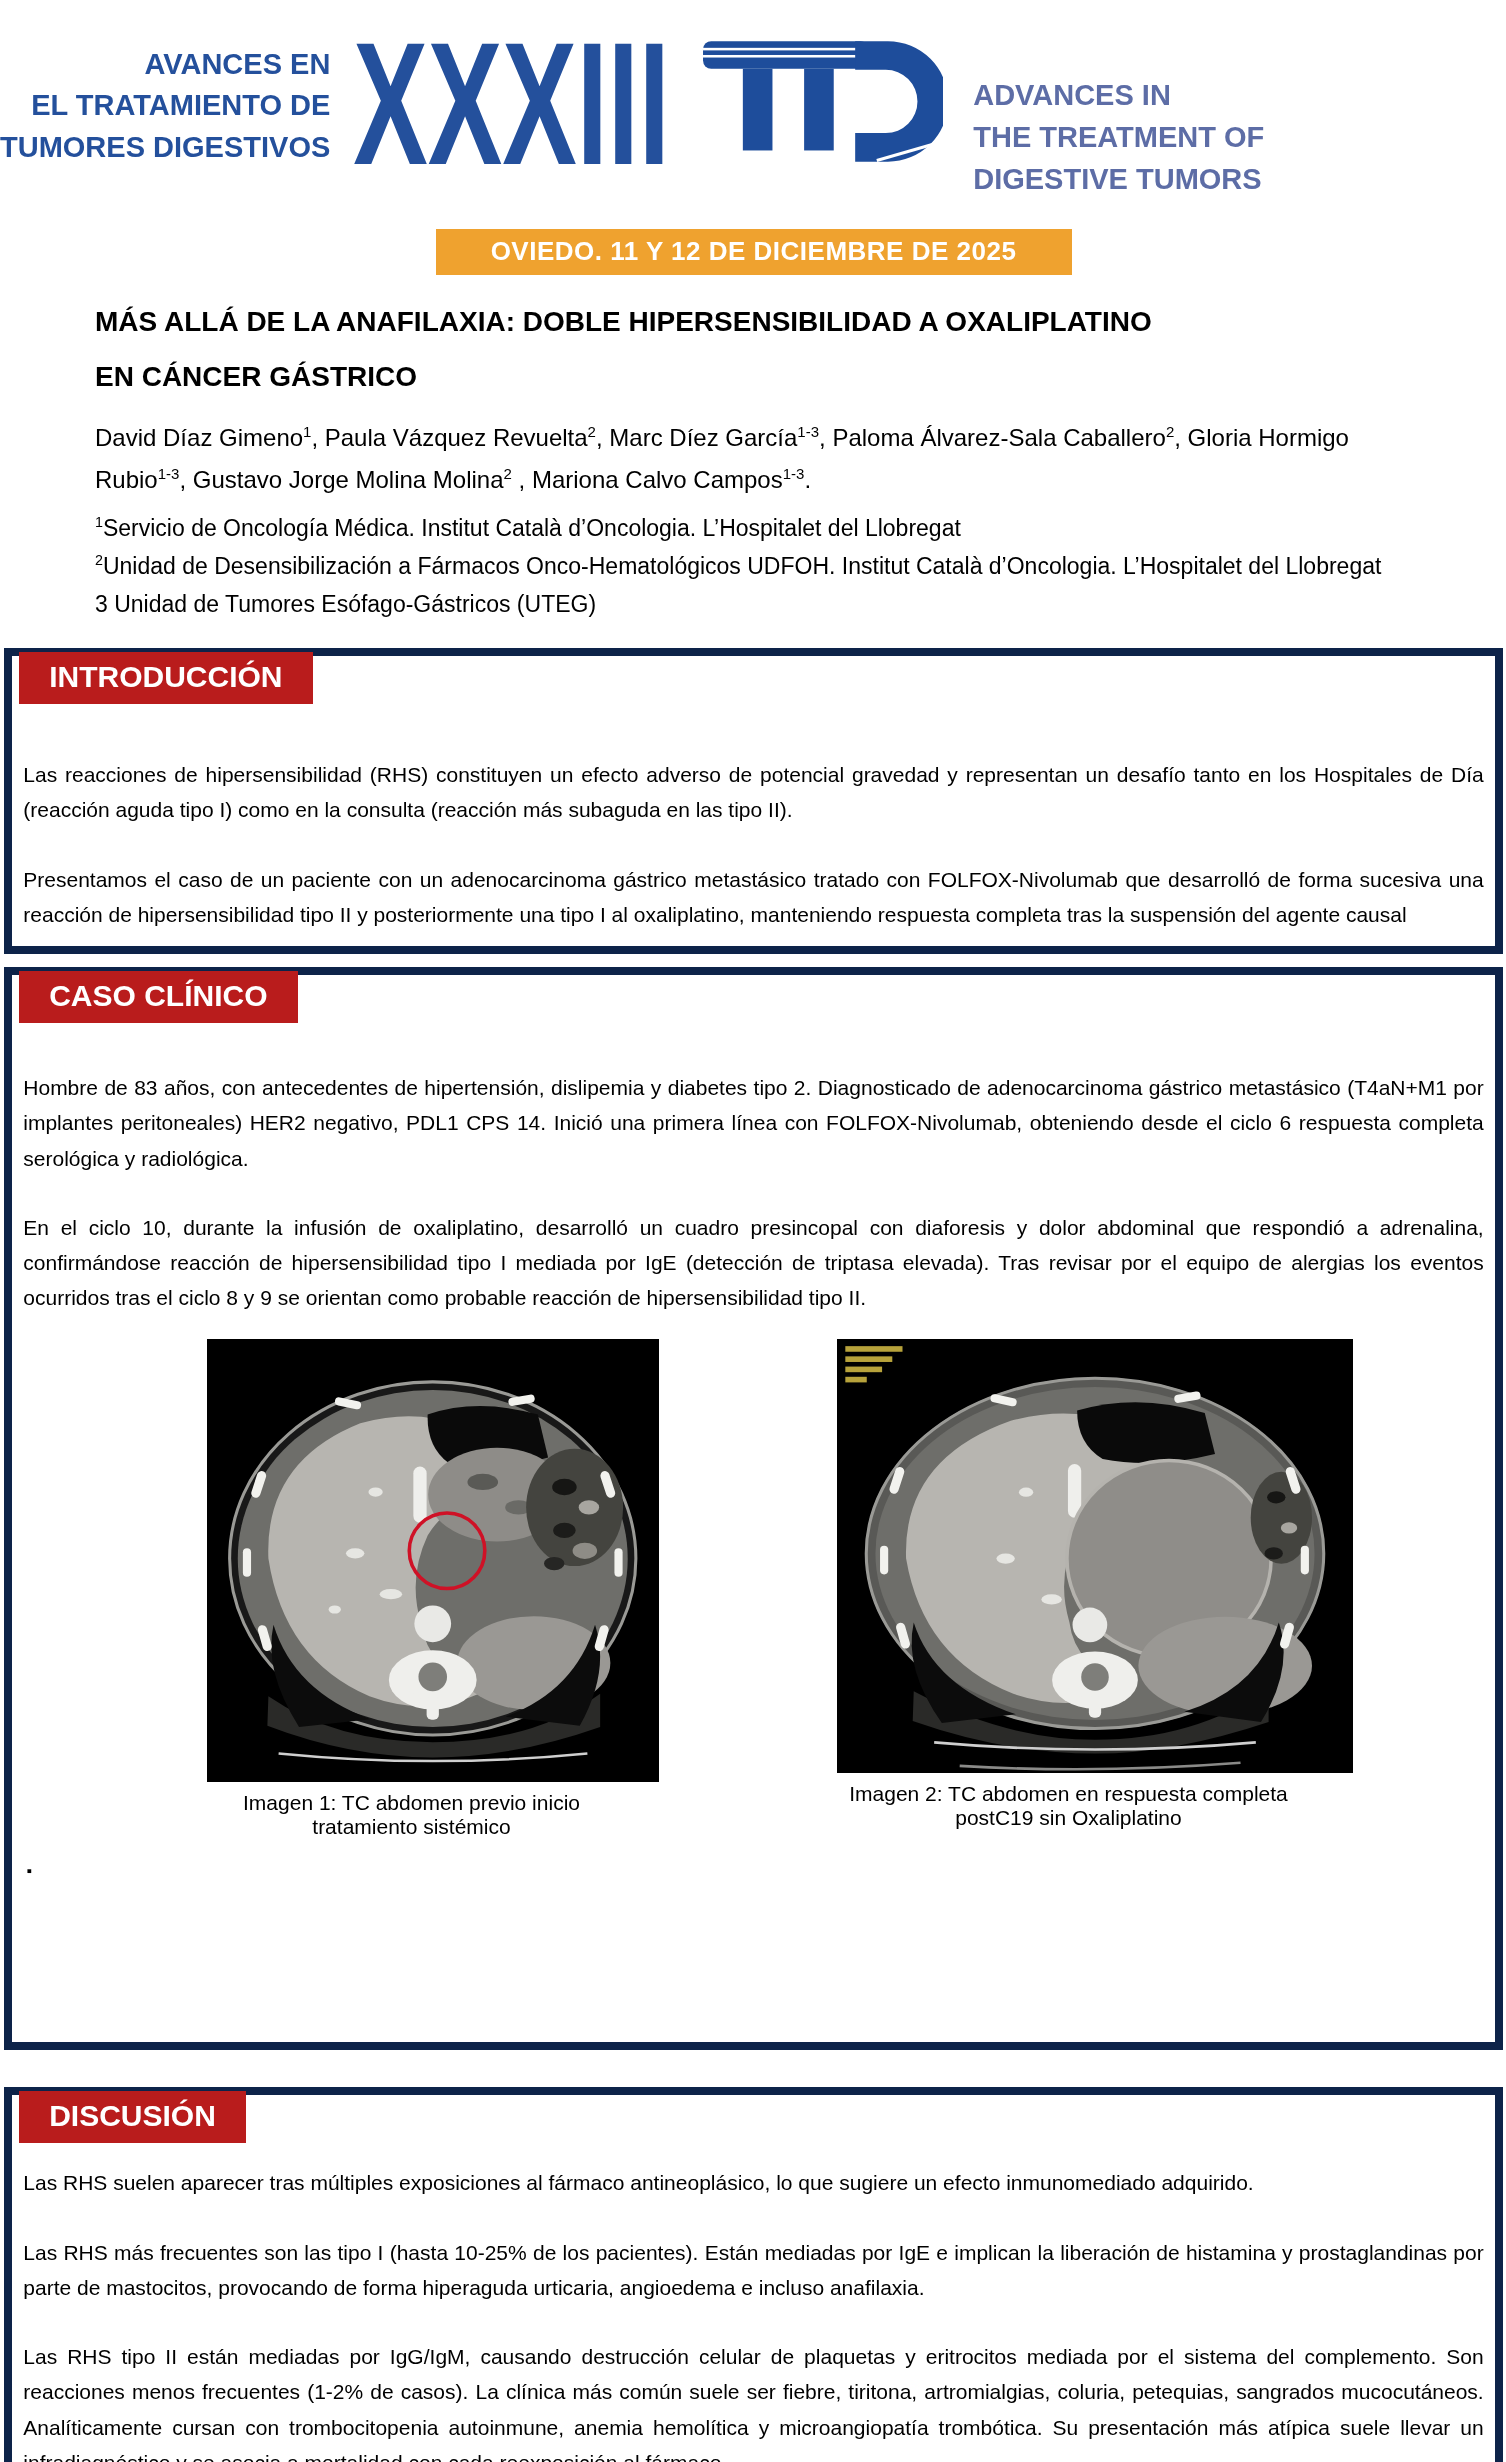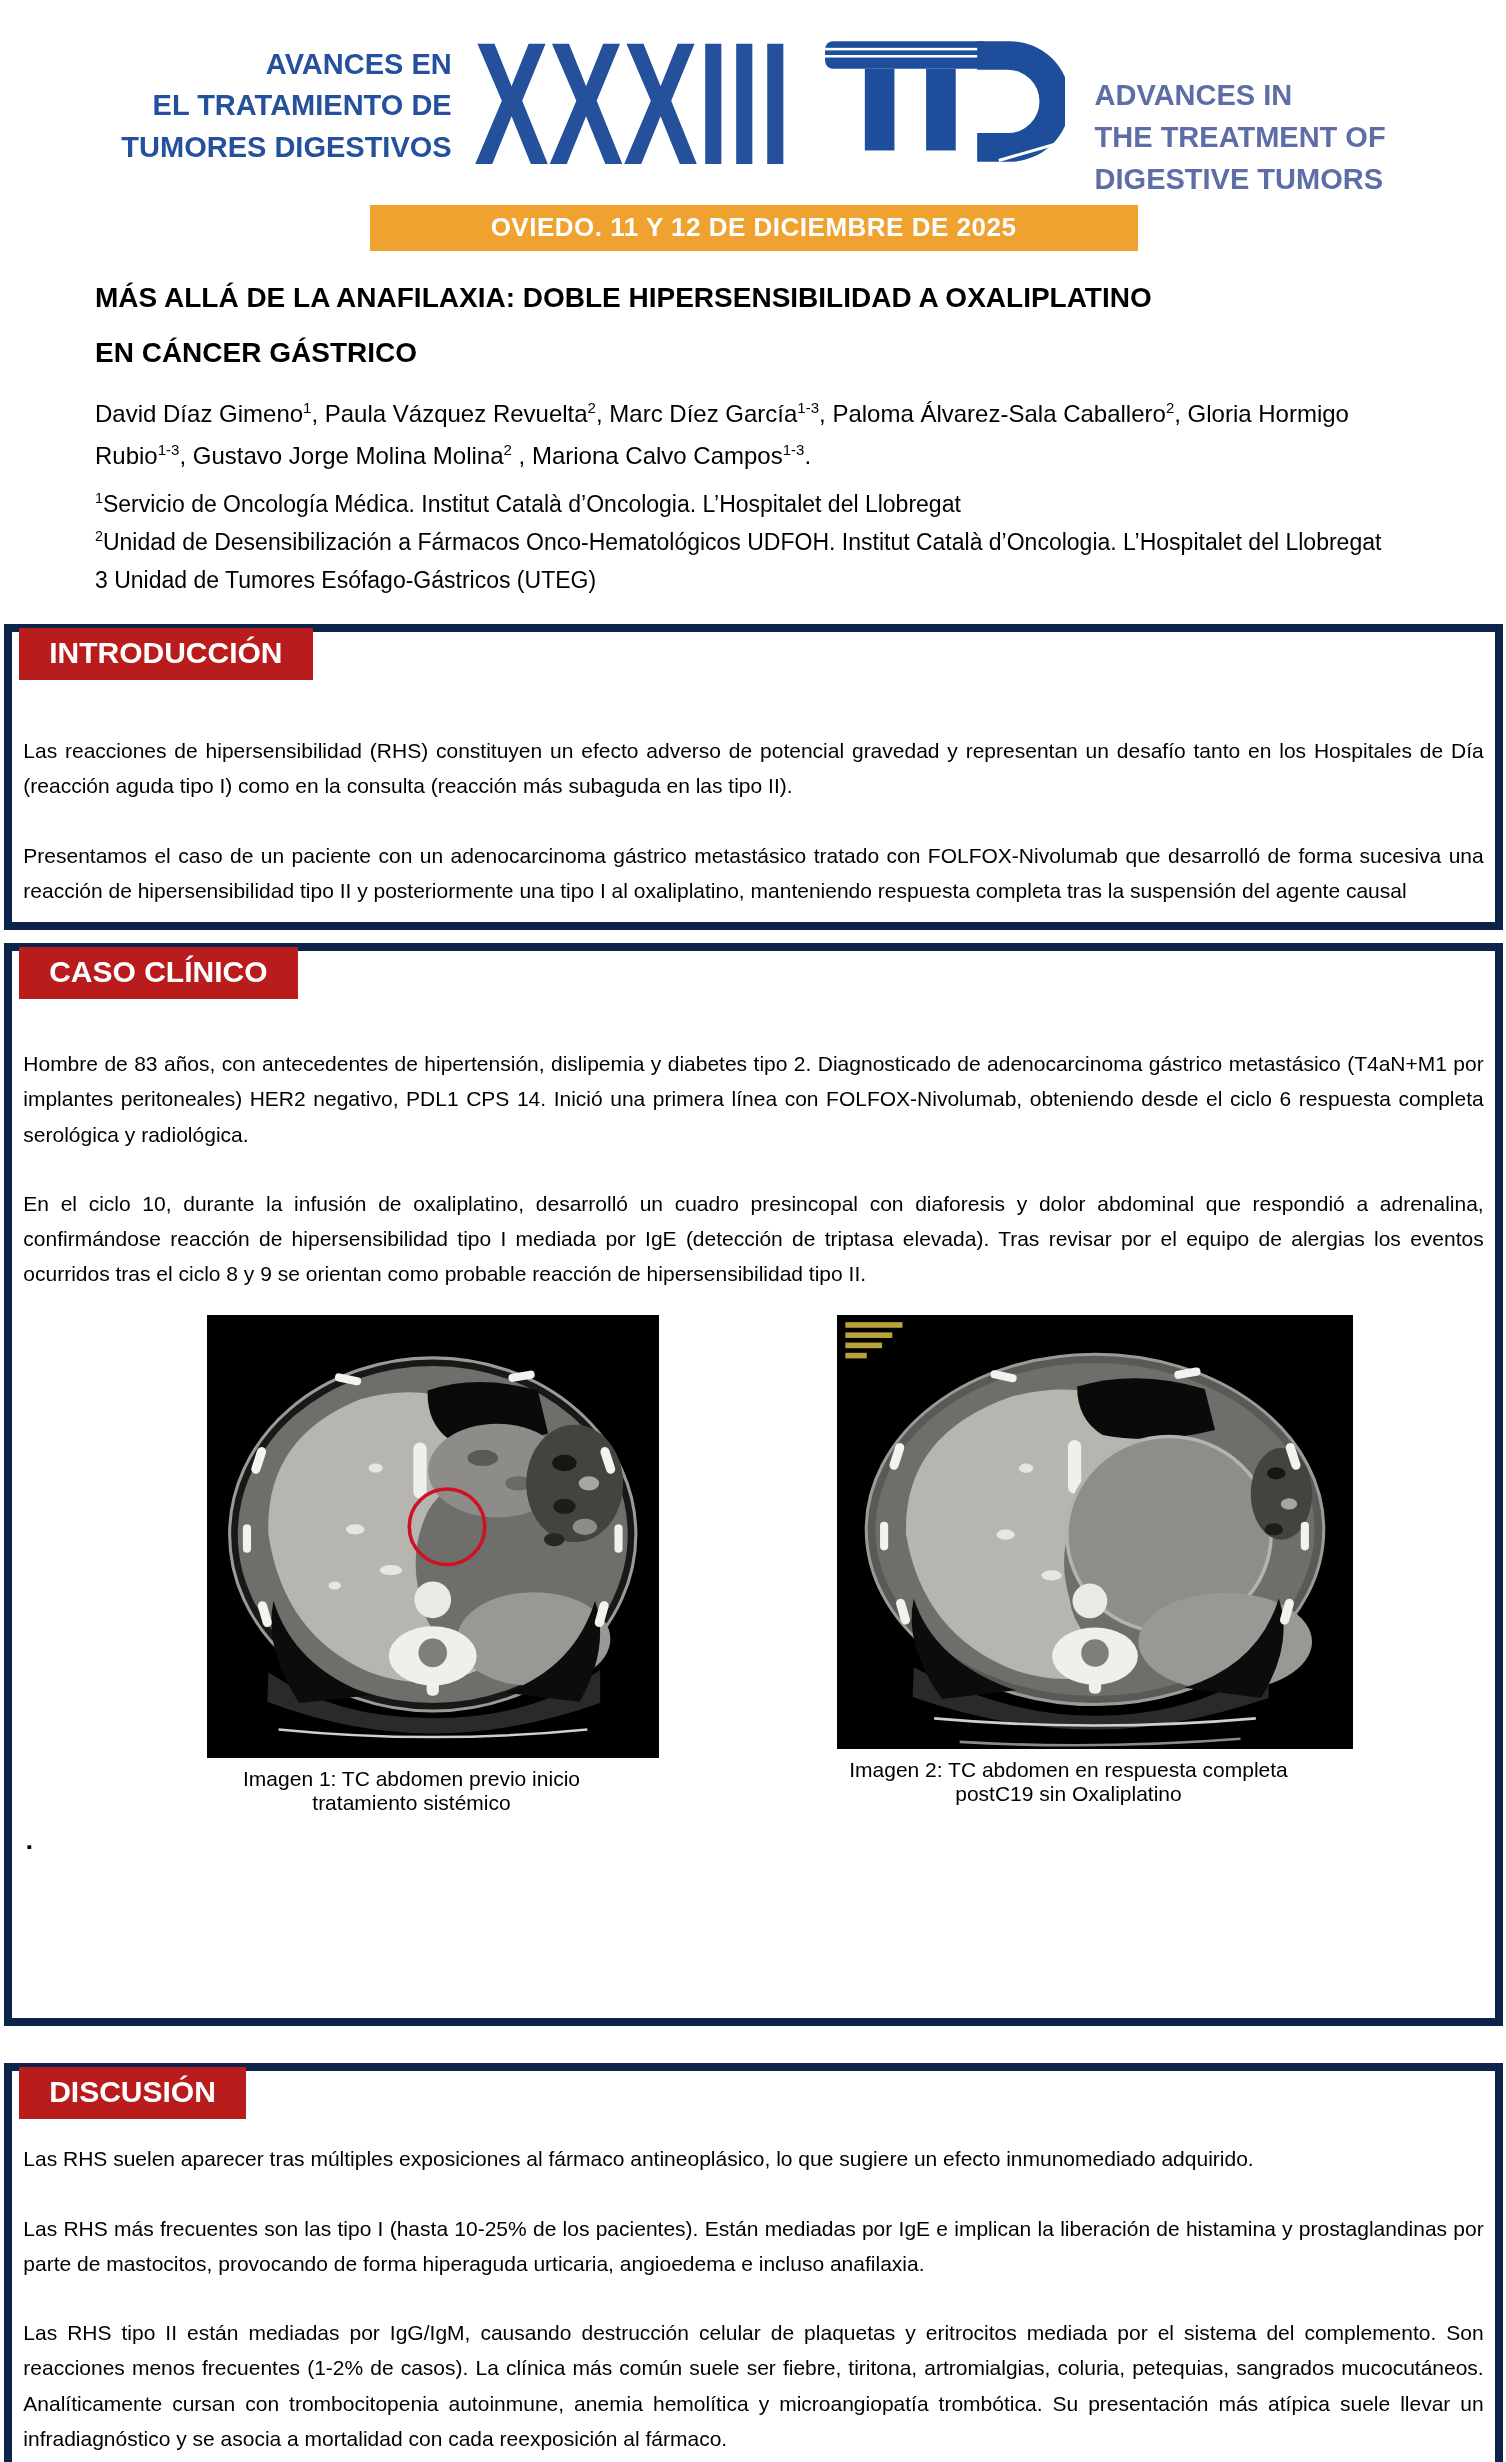--- a/index.html
+++ b/index.html
@@ -1,32 +1,32 @@
 <!DOCTYPE html>
 <html style="font-size:8.2px"><head>
 <meta charset="utf-8">
 <style>
   html,body{margin:0;padding:0;background:#fff;}
   body{font-family:"Liberation Sans","DejaVu Sans",sans-serif;color:#000;}
   .page{width:1507px;min-height:2462px;background:#fff;overflow:hidden;position:relative;}
 
   
   .header{padding-top:34px;}
-  .logo-row{display:flex;justify-content:center;align-items:flex-start;}
+  .logo-row{display:flex;align-items:flex-start;}
   .logo-left{text-align:right;color:#24509c;font-weight:bold;font-size:29px;line-height:1.42;padding-top:10.2px;}
   .logo-roman{margin-left:20.4px;line-height:0;}
   .logo-simposio{margin-left:17.4px;padding-top:15.3px;color:#24509c;font-weight:bold;line-height:1.0;}
   .sim-1{font-size:25.5px;letter-spacing:0.5px;}
   .sim-2{font-size:19.4px;margin-top:5.1px;}
   .sim-divider{height:3.1px;width:162px;background:#d9bfa0;margin:8.2px 0;}
   .sim-3{font-size:19.4px;}
   .sim-4{font-size:24px;margin-top:4.1px;}
   .logo-ttd{margin-left:24.5px;padding-top:7.2px;line-height:0;}
   .logo-right{margin-left:30px;padding-top:40px;color:#5d6da6;font-weight:bold;font-size:29px;line-height:1.45;}
-  .banner{width:768px;margin:5px auto 0;background:#efa22f;color:#fff;font-weight:bold;font-size:26px;text-align:center;padding:7.2px 0;letter-spacing:0.5px;}
+  .banner{width:636px;margin:29px auto 0;background:#efa22f;color:#fff;font-weight:bold;font-size:26px;text-align:center;padding:7.2px 0;letter-spacing:0.5px;}
 
   
   .title-block{margin:20.4px 95px 0;}
   .poster-title{font-size:28px;font-weight:bold;line-height:1.95;max-width:1098px;margin:0;}
   .authors{font-size:24px;line-height:1.75;margin:13.3px 0 0;max-width:1338px;}
   .authors sup{font-size:15px;}
   .affiliations{margin-top:7.2px;font-size:23px;line-height:1.66;max-width:1369px;}
   .aff-line sup{font-size:14.3px;}
 
   

